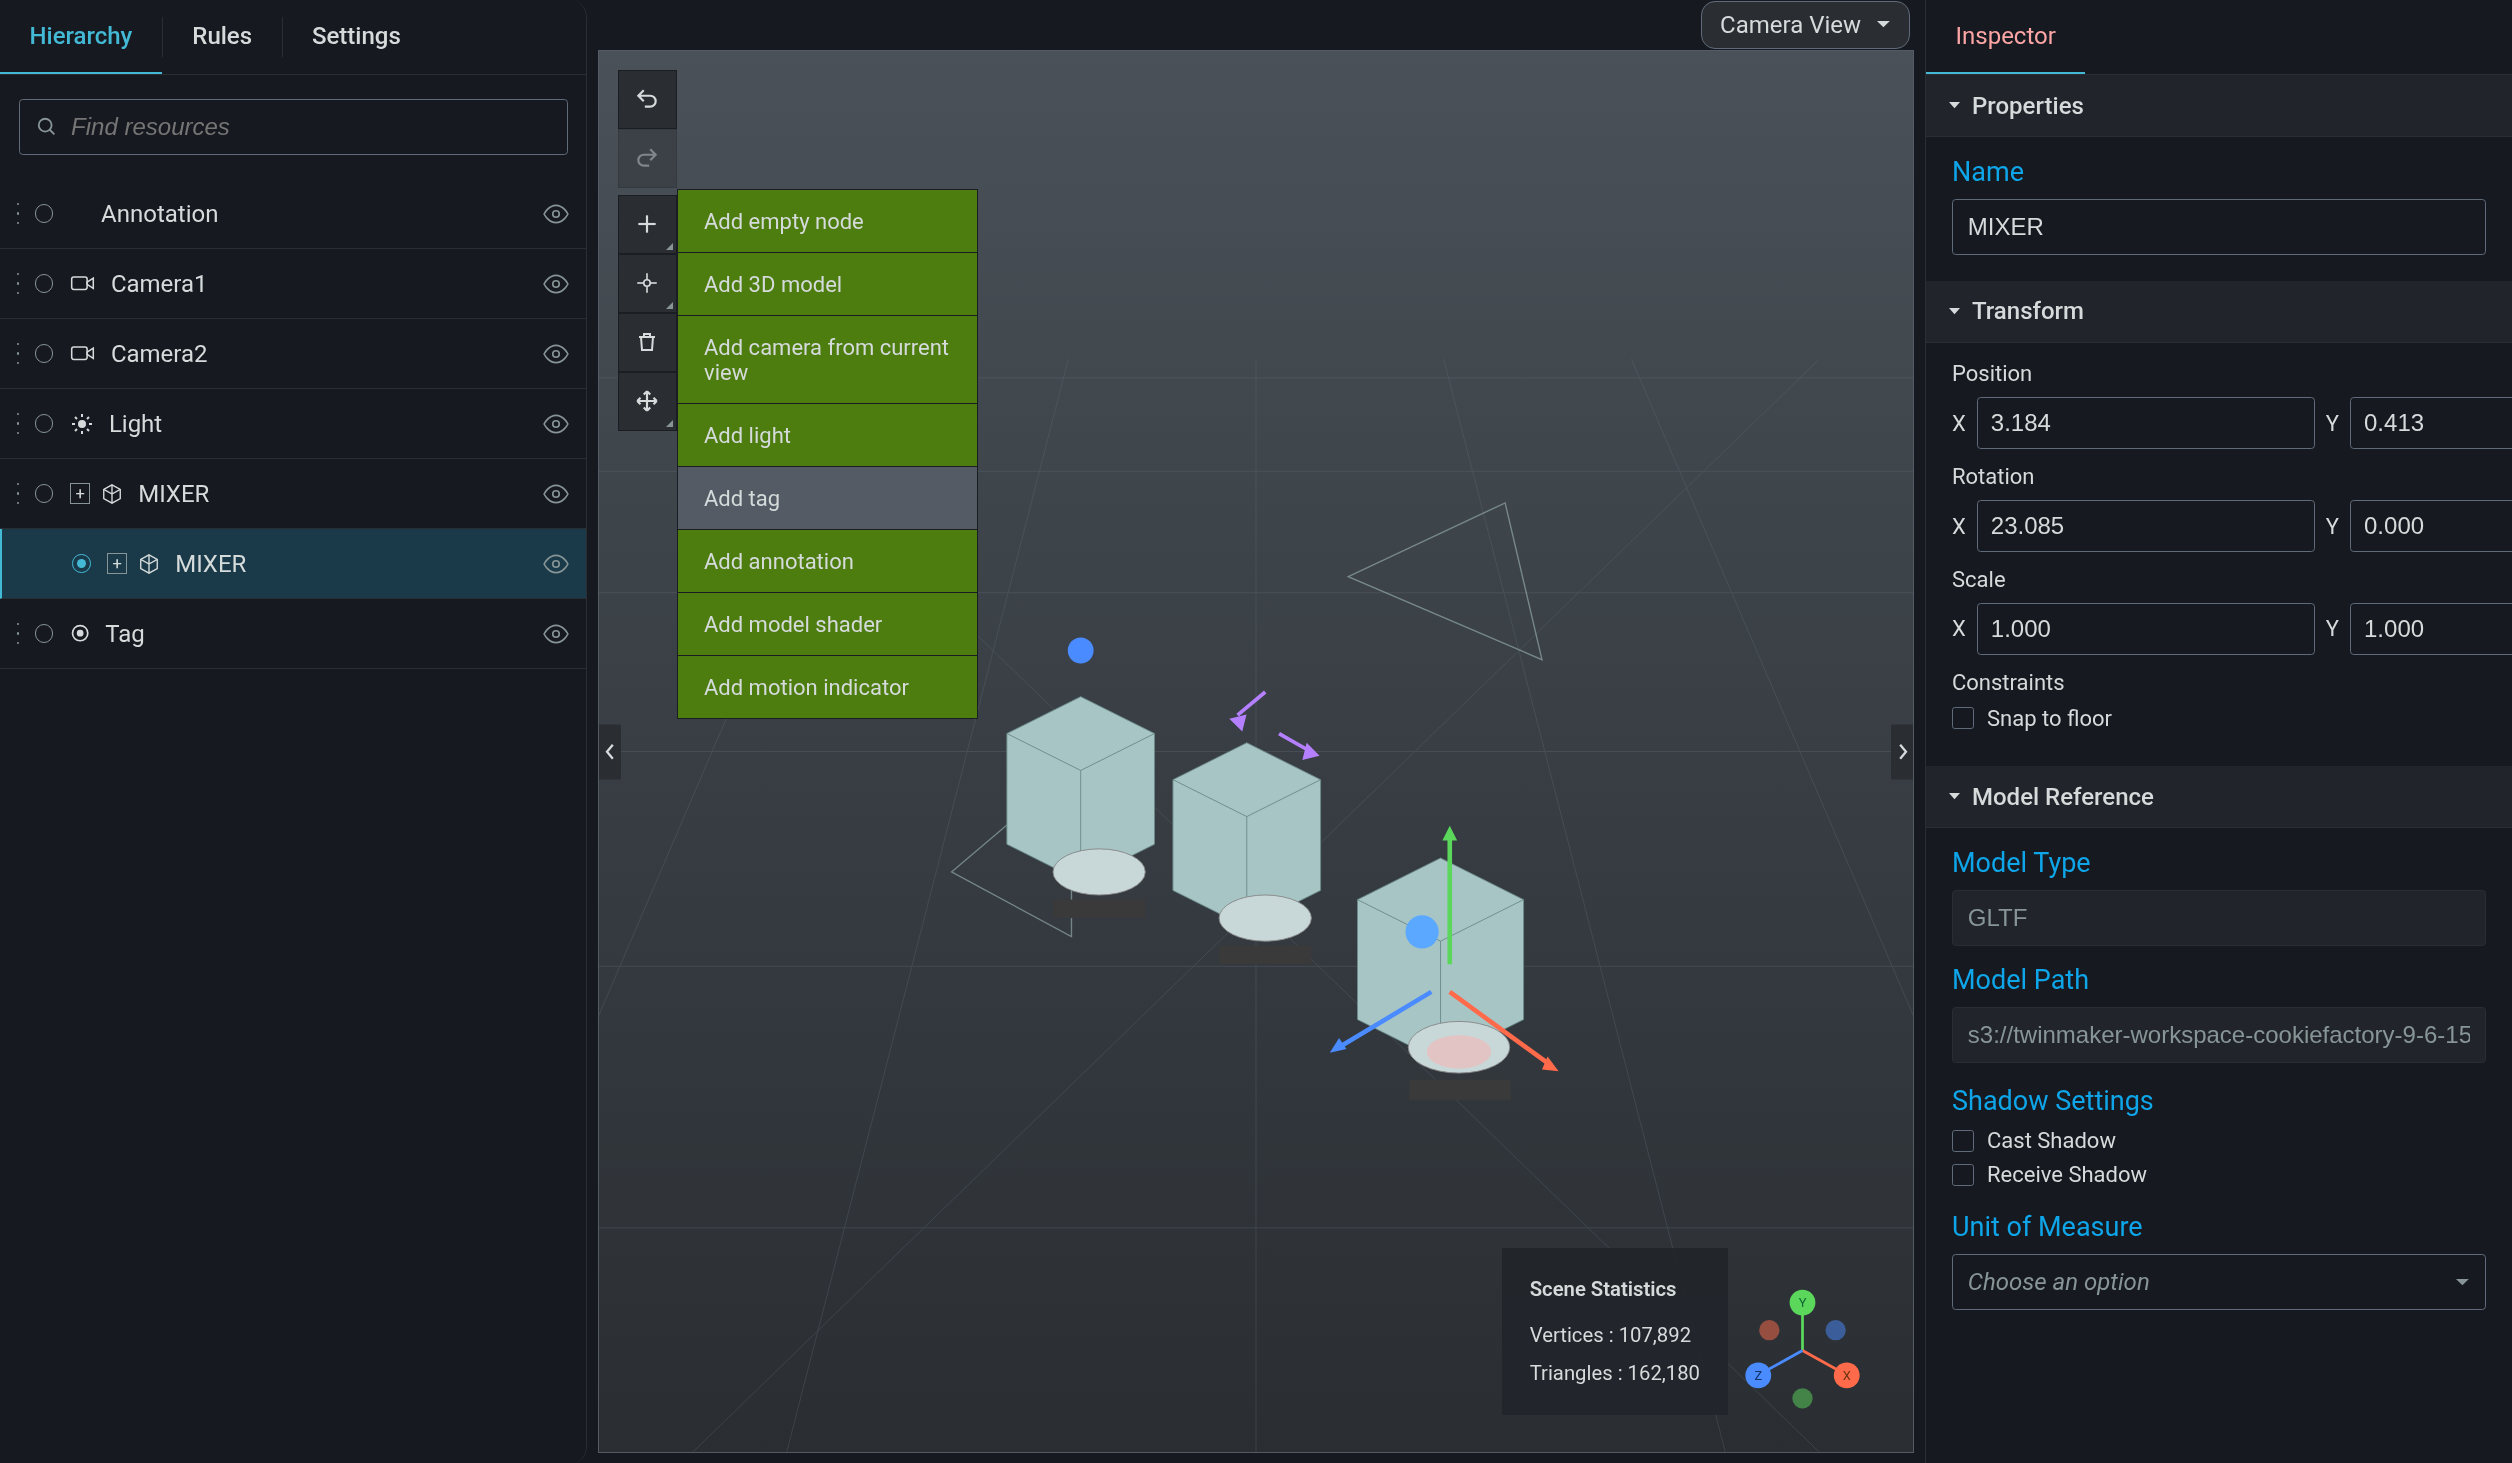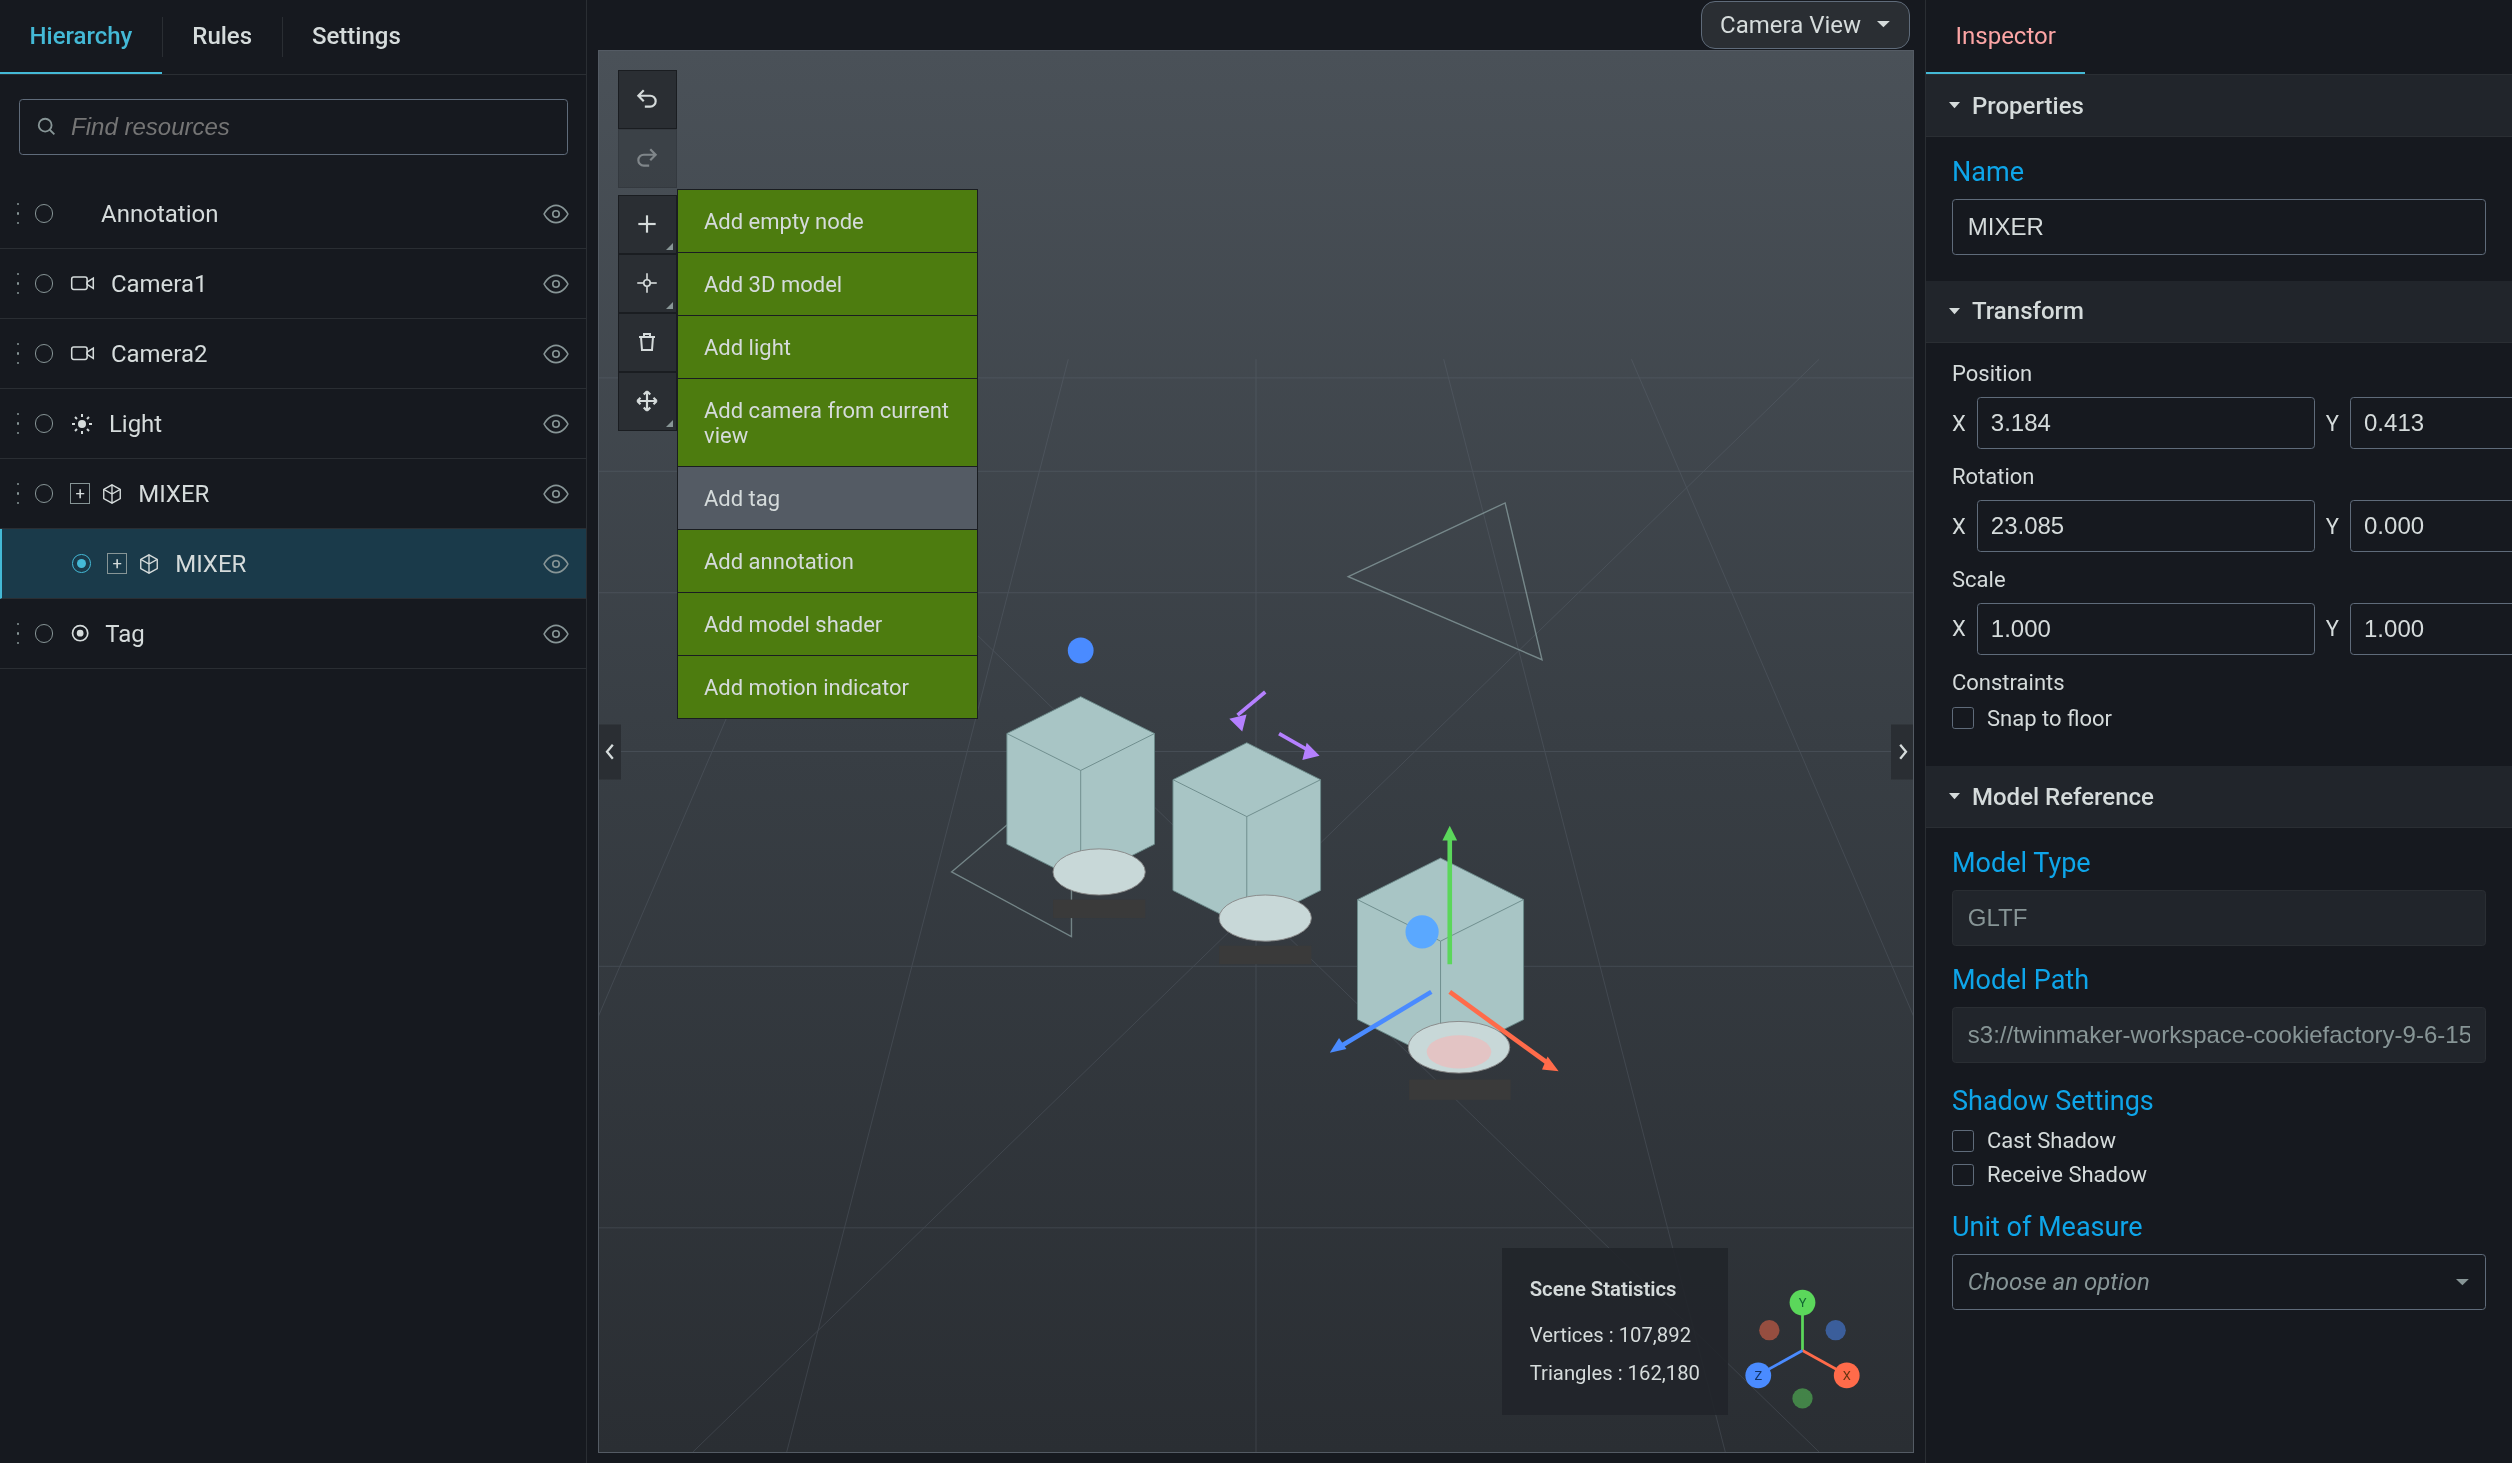--- a/index.html
+++ b/index.html
@@ -14,20 +14,21 @@
 }
 .app { display: flex; height: 100%; }
 
 
 .left-panel {
   width: 587px;
   background: #16191f;
   border-right: 0.9px solid #2a2e33;
   display: flex;
   flex-direction: column;
+  border-radius: 17px;
 }
 .left-tabs {
   display: flex;
   border-bottom: 0.9px solid #2a2e33;
 }
 .left-tab {
   padding: 22px 29.5px;
   cursor: pointer;
   color: #d5dbdb;
   font-size: 24px;
@@ -608,22 +609,22 @@
             <svg width="26" height="26" viewBox="0 0 24 24" fill="none" stroke="#d5dbdb" stroke-width="2">
               <path d="M12 3v18M3 12h18M12 3l-3 3M12 3l3 3M12 21l-3-3M12 21l3-3M3 12l3-3M3 12l3 3M21 12l-3-3M21 12l-3 3"></path>
             </svg>
             <div class="corner"></div>
           </div>
       </div>
 
       <div class="context-menu">
         <div class="menu-item">Add empty node</div>
         <div class="menu-item">Add 3D model</div>
+        <div class="menu-item">Add camera from current view</div>
         <div class="menu-item">Add light</div>
-        <div class="menu-item">Add camera from current view</div>
         <div class="menu-item hover">Add tag</div>
         <div class="menu-item">Add annotation</div>
         <div class="menu-item">Add model shader</div>
         <div class="menu-item">Add motion indicator</div>
       </div>
 
       <div class="panel-toggle-left">
         <svg width="13" height="18.5" viewBox="0 0 10 16" fill="none" stroke="#d5dbdb" stroke-width="2">
             <path d="M7 2L2 8l5 6"></path>
           </svg>

